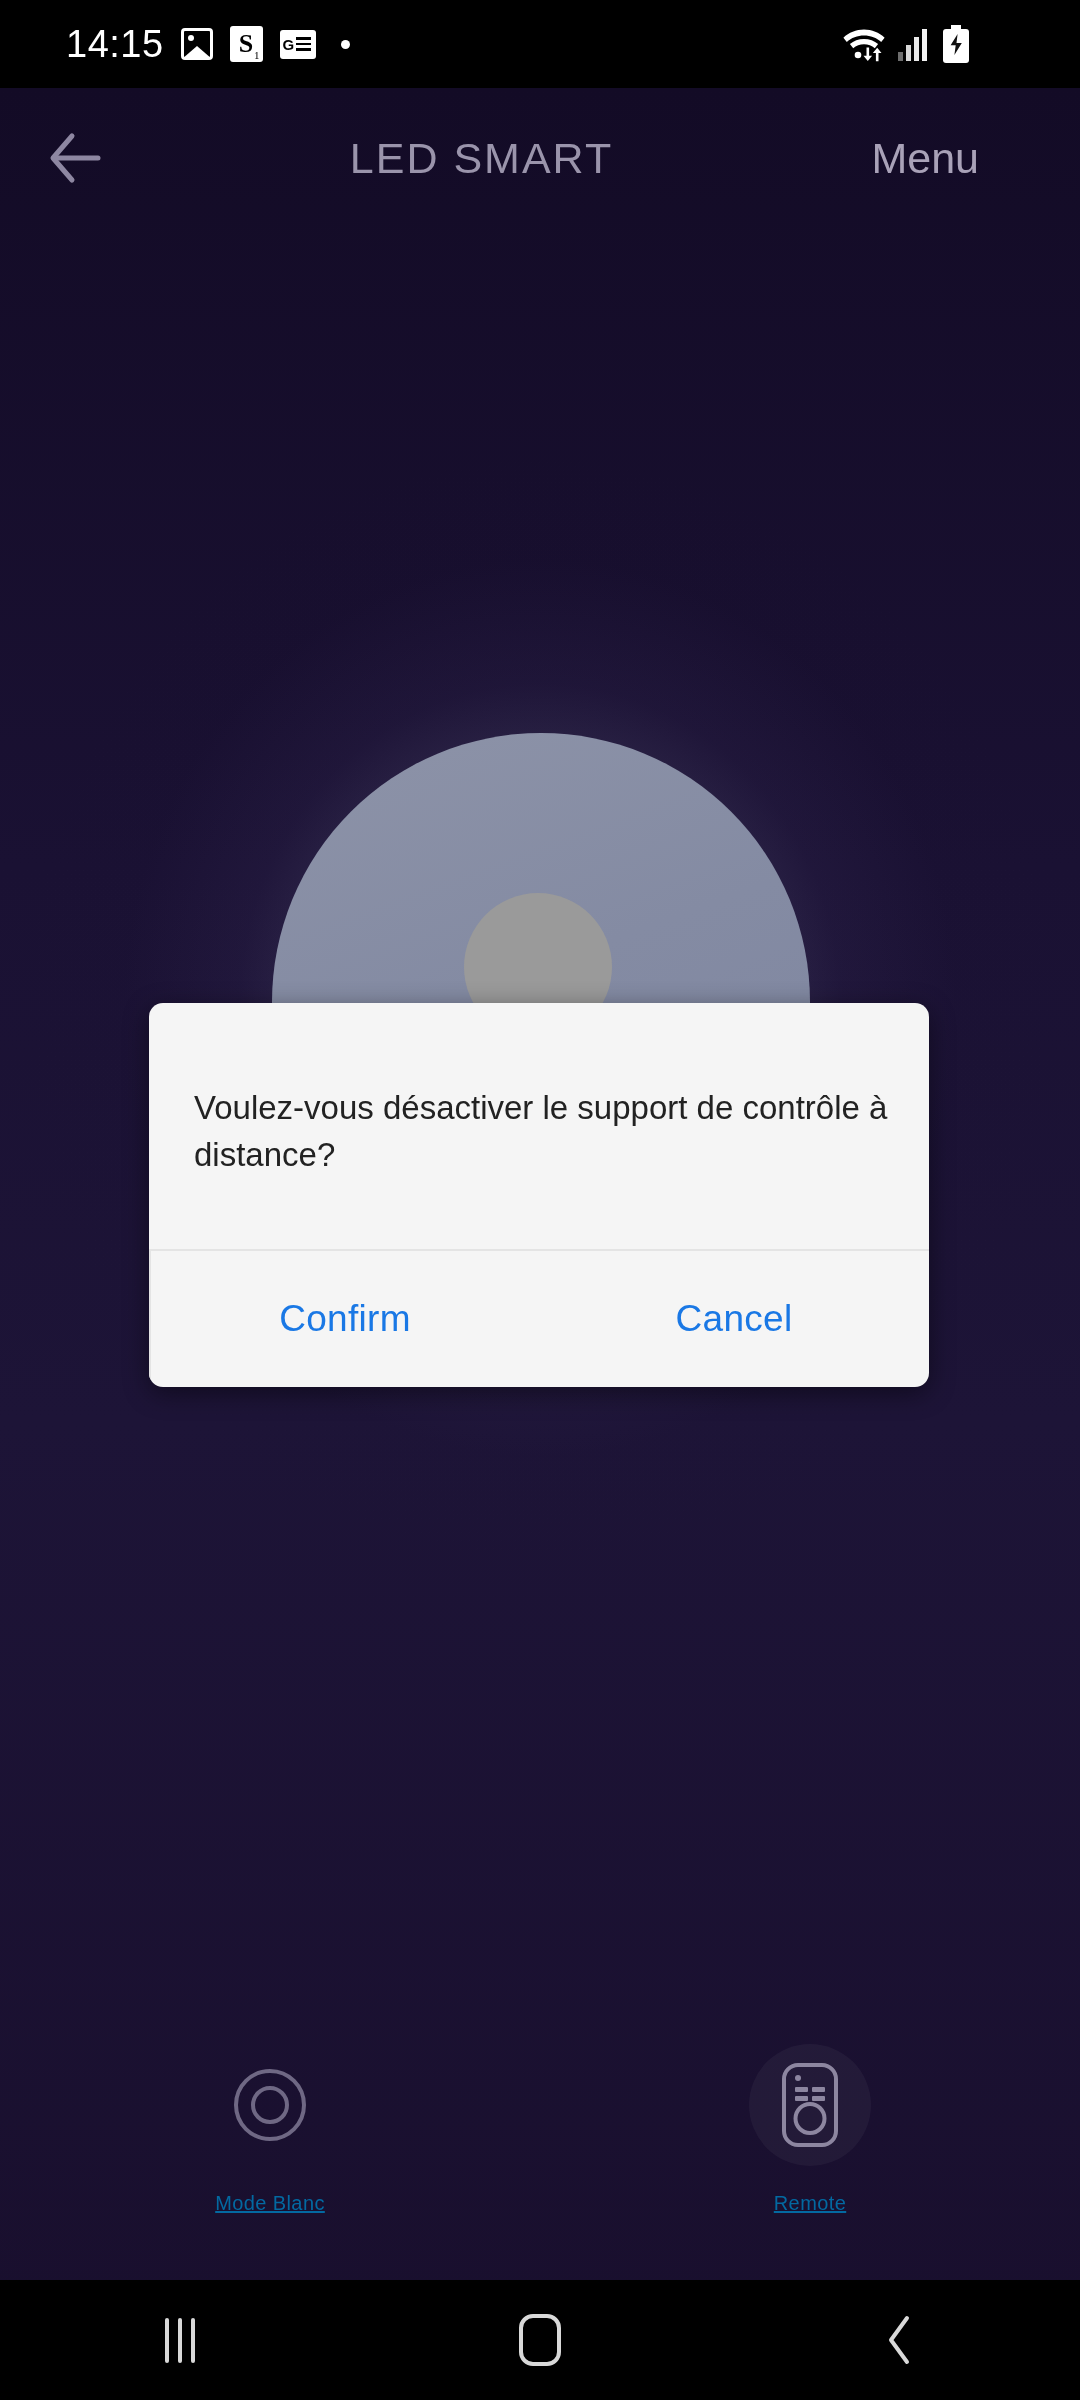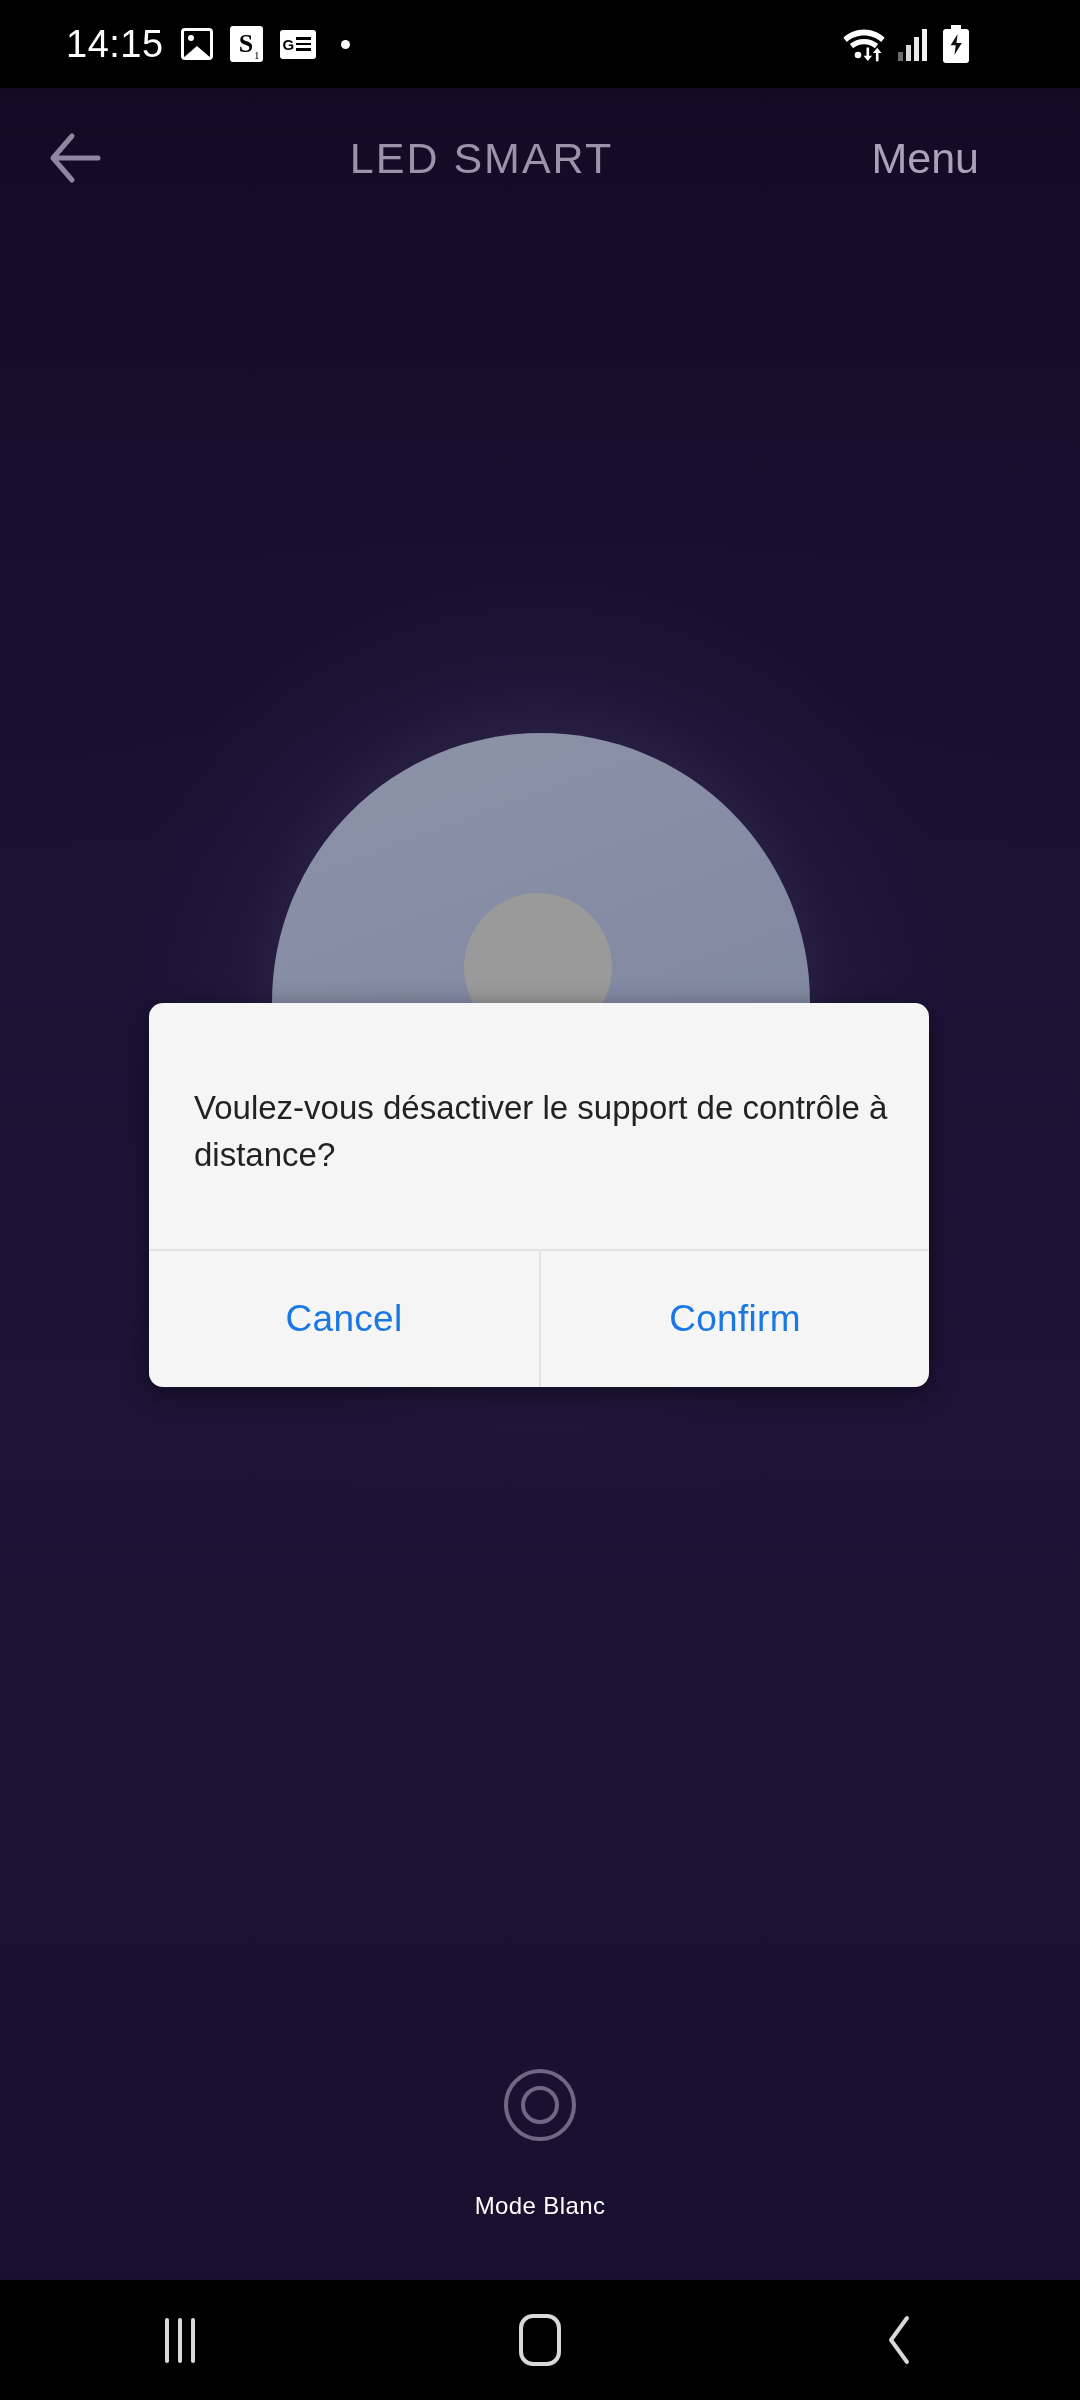--- a/index.html
+++ b/index.html
@@ -282,23 +282,24 @@
     display: flex;
     align-items: center;
     justify-content: center;
     position: relative;
   }
   .nav-icon-holder.active {
     background: rgba(255,255,255,0.045);
   }
   .nav-label {
     margin-top: 26px;
-    color: #ffffff;
-    font-size: 24px;
+    color: #0369a1;
+    font-size: 20px;
     letter-spacing: 0.4px;
+    text-decoration: underline;
   }
 
   
   .ico-donut {
     width: 72px; height: 72px;
     border-radius: 50%;
     border: 4px solid #6f6884;
     box-sizing: border-box;
     display: flex;
     align-items: center;
@@ -476,36 +477,51 @@
       </svg>
     </div>
     <div id="app-title">LED SMART</div>
     <div id="menu-button">Menu</div>
   </div>
 
   <div id="dialog-scrim"></div>
   <div id="dialog">
     <div id="dialog-message">Voulez-vous désactiver le support de contrôle à distance?</div>
     <div id="dialog-buttons">
+      <button class="dlg-btn" id="btn-confirm">Confirm</button>
       <button class="dlg-btn" id="btn-cancel">Cancel</button>
-      <button class="dlg-btn" id="btn-confirm">Confirm</button>
     </div>
   </div>
 
   <div id="app-nav">
 
     <div class="nav-item">
       <div class="nav-icon-holder">
         <span class="ico-donut">
             <i></i>
           </span>
       </div>
       <div class="nav-label">Mode Blanc</div>
     </div>
 
+    <div class="nav-item">
+      <div class="nav-icon-holder active">
+        <span class="ico-remote">
+          <span class="rdot"></span>
+          <span class="rgrid">
+              <span></span>
+              <span></span>
+              <span></span>
+              <span></span>
+            </span>
+          <span class="rcircle"></span>
+        </span>
+      </div>
+      <div class="nav-label">Remote</div>
+    </div>
 
 
   </div>
 
   <div id="sys-nav">
     <div class="sys-btn">
       <span class="sys-recents">
           <i></i>
           <i></i>
           <i></i>

